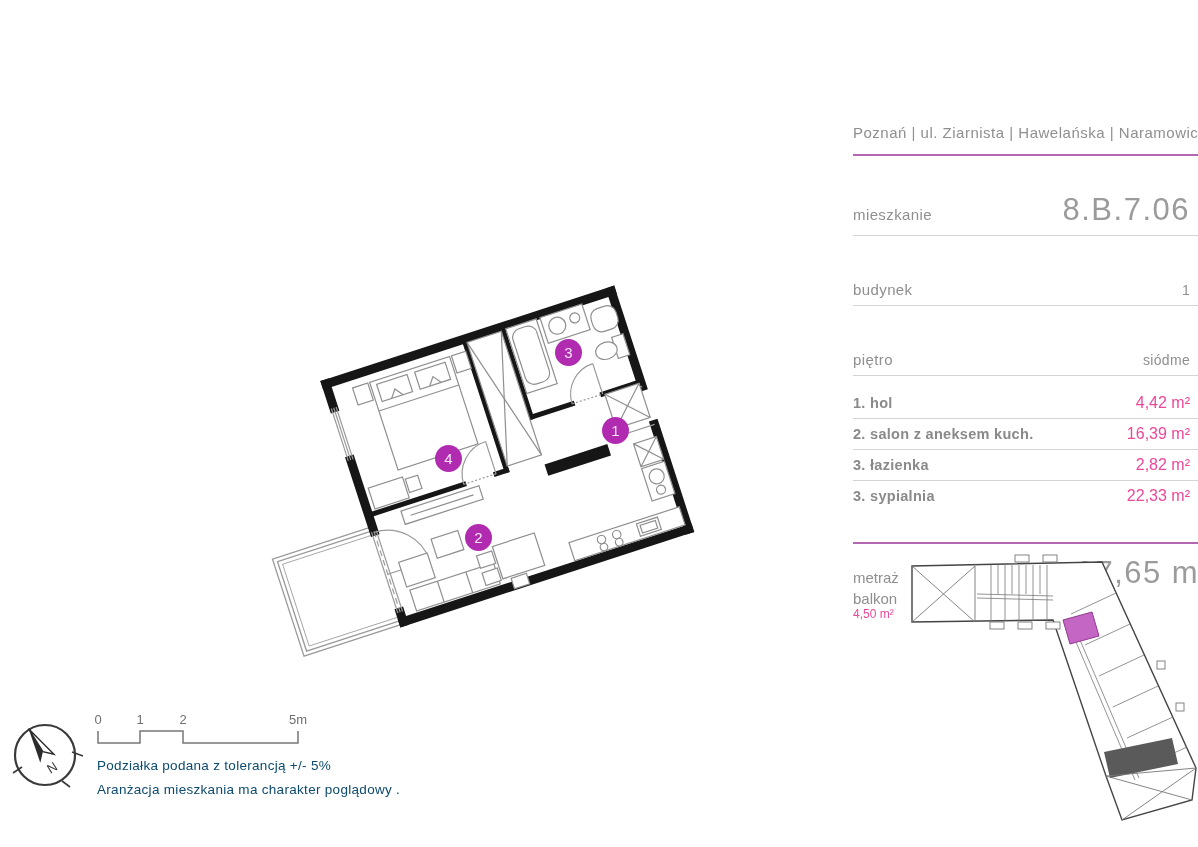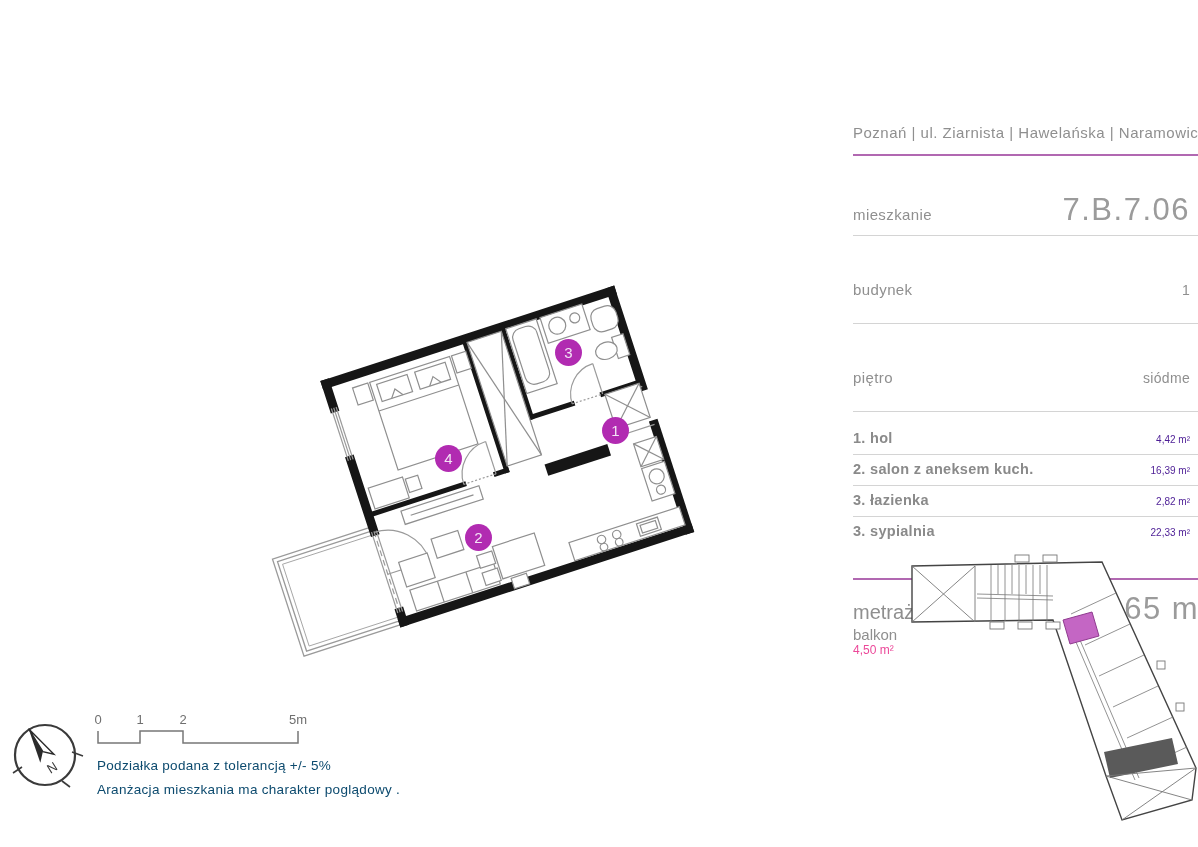--- a/index.html
+++ b/index.html
@@ -6,31 +6,31 @@
   body{
     width:1198px;height:847px;position:relative;overflow:hidden;
     background:#ffffff;font-family:"Liberation Sans","DejaVu Sans",sans-serif;
     color:#8f8f8f;
   }
   
   .panel{position:absolute;left:853px;top:120px;width:345px;}
   .street{font-size:15px;letter-spacing:.5px;white-space:nowrap;color:#8f8f8f;
     padding:4px 0 13px 0;border-bottom:2px solid #b168b1;}
   .row{display:flex;justify-content:space-between;align-items:baseline;
-    border-bottom:1px solid #d4d4d4;padding:7px 8px 25px 0;}
+    border-bottom:1px solid #d4d4d4;padding:7px 8px 7px 0;}
   .row .lbl{font-size:15px;letter-spacing:.4px;color:#8f8f8f;margin-top:38px;}
   .row .val{font-size:14px;color:#8f8f8f;letter-spacing:.3px;}
   .row-big{padding:12px 8px 6px 0;}
   .bigval{font-size:31px;line-height:38px;color:#9b9b9b;letter-spacing:1.5px;}
   .rooms{margin-top:12px;}
   .room-row{display:flex;justify-content:space-between;align-items:baseline;
     border-bottom:1px solid #d4d4d4;padding:5px 8px 5px 0;line-height:19px;}
   .room-row:last-child{border-bottom:none;}
   .room-row .lbl{font-size:14.5px;letter-spacing:.3px;color:#8a8a8a;font-weight:bold;}
-  .room-row .val{font-size:10px;color:#4c1d95;}
+  .room-row .val{font-size:16px;color:#ec4899;}
   .accent-top{margin-top:31px;border-top:2px solid #b168b1;}
   .metraz{display:flex;justify-content:space-between;align-items:baseline;
     padding:10px 8px 0 0;}
   .metraz .bigval{margin-right:-21px;white-space:nowrap;}
   .balkon{display:flex;justify-content:space-between;align-items:baseline;
     padding:0 8px 0 0;margin-top:-2px;flex-direction:column;}
   .balkon .val{font-size:12px;color:#ec4899;}
   
   .plan-svg{position:absolute;left:270px;top:272px;}
   .marker{position:absolute;width:27px;height:27px;border-radius:50%;
@@ -49,21 +49,21 @@
   .map-svg{position:absolute;left:895px;top:548px;}
 </style>
 </head>
 <body>
 
 <div class="panel">
   <div class="street">Poznań | ul. Ziarnista | Hawelańska | Naramowicka</div>
 
   <div class="row row-big">
     <span class="lbl">mieszkanie</span>
-    <span class="bigval">7.B.7.06</span>
+    <span class="bigval">8.B.7.06</span>
   </div>
   <div class="row">
     <span class="lbl">budynek</span>
     <span class="val">1</span>
   </div>
   <div class="row">
     <span class="lbl">piętro</span>
     <span class="val">siódme</span>
   </div>
 
@@ -81,21 +81,21 @@
       <span class="val">2,82 m²</span>
     </div>
     <div class="room-row">
       <span class="lbl">3. sypialnia</span>
       <span class="val">22,33 m²</span>
     </div>
   </div>
 
   <div class="accent-top"></div>
   <div class="metraz">
-    <span class="lbl" style="font-size:20px;">metraż</span>
+    <span class="lbl" style="font-size:15px;">metraż</span>
     <span class="bigval">37,65 m²</span>
   </div>
   <div class="balkon">
     <span class="lbl" style="font-size:15px;">balkon</span>
     <span class="val">4,50 m²</span>
   </div>
 </div>
 
 <svg class="plan-svg" width="440" height="420" viewBox="0 0 440 420">
   <g transform="translate(56,112) rotate(-18)">

